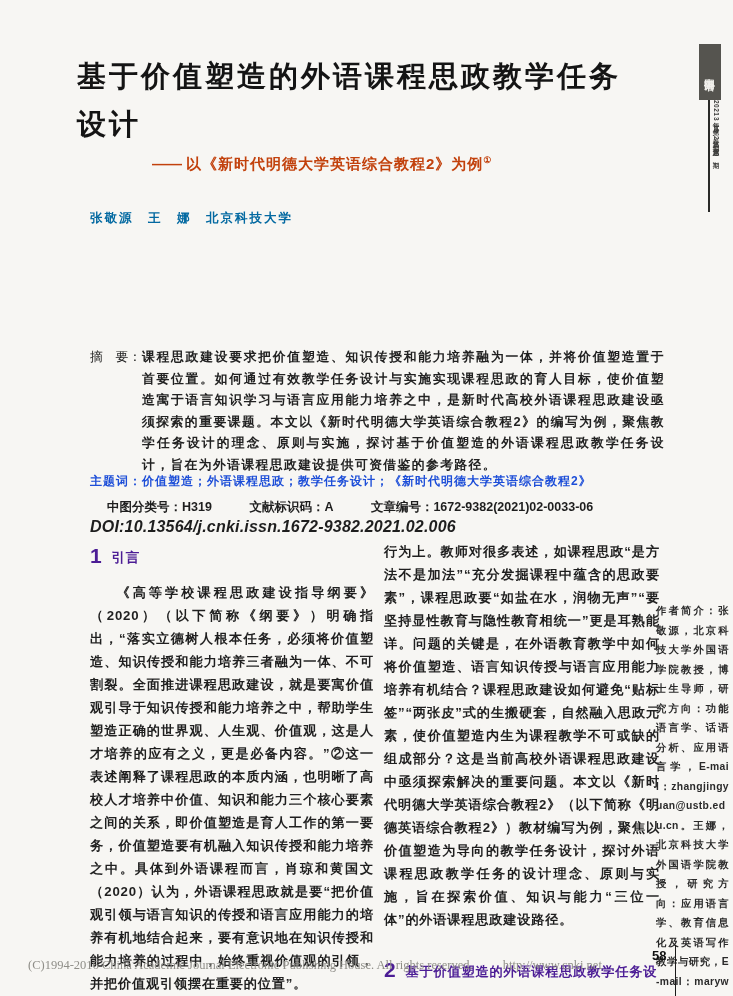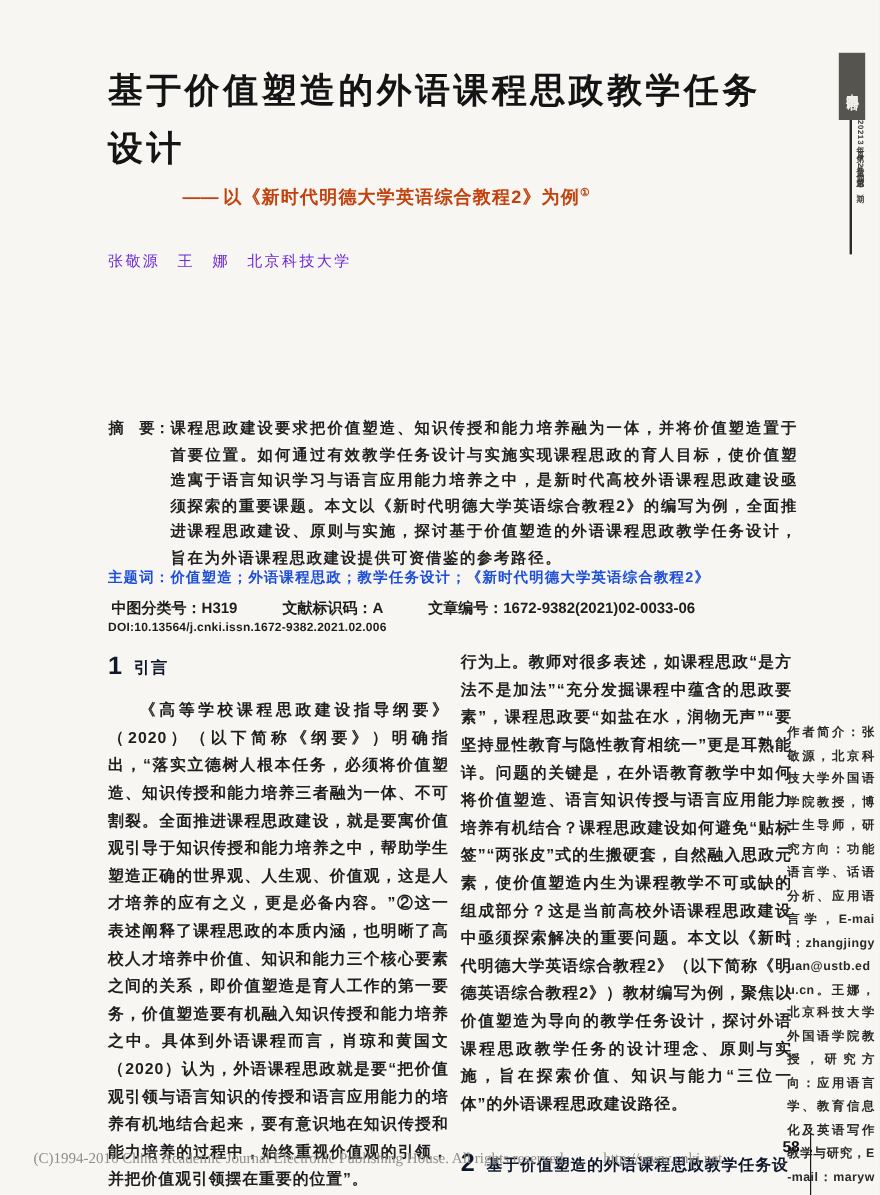--- a/index.html
+++ b/index.html
@@ -47,21 +47,21 @@
     font-size: 6.5px;
     font-weight: bold;
     color: #3a3a38;
     letter-spacing: 0.5px;
     line-height: 9px;
   }
 
   
   .title {
     position: absolute;
-    left: 90px;
+    left: 77px;
     top: 52px;
     width: 575px;
     font-size: 29px;
     font-weight: bold;
     letter-spacing: 3px;
     line-height: 48px;
     color: #141414;
   }
   .subtitle {
     position: absolute;
@@ -72,42 +72,41 @@
     letter-spacing: 1px;
     color: #c2410c;
   }
   .subtitle .dash { letter-spacing: 0; margin-right: 4px; }
   .subtitle sup { font-size: 9px; }
   .authors {
     position: absolute;
     left: 90px;
     top: 210px;
     font-size: 12.5px;
-    font-weight: normal;
+    font-weight: bold;
     letter-spacing: 2px;
-    color: #6d28d9;
+    color: #0369a1;
   }
 
   
   .abstract-block {
     position: absolute;
     left: 90px;
     top: 346px;
     width: 575px;
     display: flex;
     font-size: 12.8px;
     font-weight: 600;
     line-height: 21.5px;
     color: #222;
   }
   .abstract-block .label {
     flex: 0 0 52px;
     white-space: nowrap;
-    font-weight: bold;
-    text-align: center;
+    font-weight: normal;
   }
   .abstract-block .body {
     flex: 1;
     text-align: justify;
     letter-spacing: 1.4px;
   }
   .keywords-line {
     position: absolute;
     left: 90px;
     top: 473px;
@@ -115,52 +114,53 @@
     font-size: 12px;
     font-weight: bold;
     letter-spacing: 1px;
     color: #1d4ed8;
     white-space: nowrap;
   }
 
   
   .meta-line {
     position: absolute;
-    left: 93px;
+    left: 107px;
     top: 499px;
     width: 575px;
     font-size: 12.5px;
     font-weight: bold;
     color: #1e1e1e;
   }
   .meta-line .pair { margin-right: 34px; }
   .doi-line {
     position: absolute;
     left: 90px;
     top: 518px;
-    font-size: 10px;
+    font-size: 16px;
     font-weight: bold;
     letter-spacing: 0.2px;
     color: #1e1e1e;
+    font-style: italic;
   }
 
   
   .col {
     position: absolute;
     top: 540px;
     font-size: 13.2px;
     font-weight: 600;
     line-height: 23px;
     text-align: justify;
     letter-spacing: 0.8px;
     color: #1f1f1f;
   }
   .col-left  { left: 90px;  width: 284px; }
   .col-right { left: 384px; width: 276px; }
-  .sec-head { font-weight: bold; color: #0f172a; }
+  .sec-head { font-weight: bold; color: #4c1d95; }
   .sec-head .num {
     font-size: 21px;
     font-weight: bold;
     margin-right: 9px;
     vertical-align: -1px;
   }
   .sec-head.h1 { margin: 4px 0 12px 0; font-size: 13.5px; }
   .sec-head.h2 { margin: 22px 0 14px 0; font-size: 13.2px; line-height: 34px; text-align: left; }
   .para { text-indent: 2em; }
   .para.no-indent { text-indent: 0; }
@@ -217,21 +217,21 @@
   <div class="journal-issue">2021年3月 第18卷 第2期 （总第100期）</div>
 
   <h1 class="title">基于价值塑造的外语课程思政教学任务设计</h1>
   <div class="subtitle">
     <span class="dash">——</span><span>以《新时代明德大学英语综合教程2》为例</span><sup>①</sup>
   </div>
   <div class="authors">张敬源　王　娜　北京科技大学</div>
 
   <div class="abstract-block">
     <span class="label">摘　要：</span>
-    <span class="body">课程思政建设要求把价值塑造、知识传授和能力培养融为一体，并将价值塑造置于首要位置。如何通过有效教学任务设计与实施实现课程思政的育人目标，使价值塑造寓于语言知识学习与语言应用能力培养之中，是新时代高校外语课程思政建设亟须探索的重要课题。本文以《新时代明德大学英语综合教程2》的编写为例，全面推进课程思政建设、原则与实施，探讨基于价值塑造的外语课程思政教学任务设计，旨在为外语课程思政建设提供可资借鉴的参考路径。</span>
+    <span class="body">课程思政建设要求把价值塑造、知识传授和能力培养融为一体，并将价值塑造置于首要位置。如何通过有效教学任务设计与实施实现课程思政的育人目标，使价值塑造寓于语言知识学习与语言应用能力培养之中，是新时代高校外语课程思政建设亟须探索的重要课题。本文以《新时代明德大学英语综合教程2》的编写为例，聚焦教学任务设计的理念、原则与实施，探讨基于价值塑造的外语课程思政教学任务设计，旨在为外语课程思政建设提供可资借鉴的参考路径。</span>
   </div>
 
   <div class="keywords-line">
     <span>主题词：</span><span>价值塑造；外语课程思政；教学任务设计；《新时代明德大学英语综合教程2》</span>
   </div>
 
   <div class="meta-line">
     <span class="pair">中图分类号：H319</span>
     <span class="pair">文献标识码：A</span>
     <span class="pair">文章编号：1672-9382(2021)02-0033-06</span>

